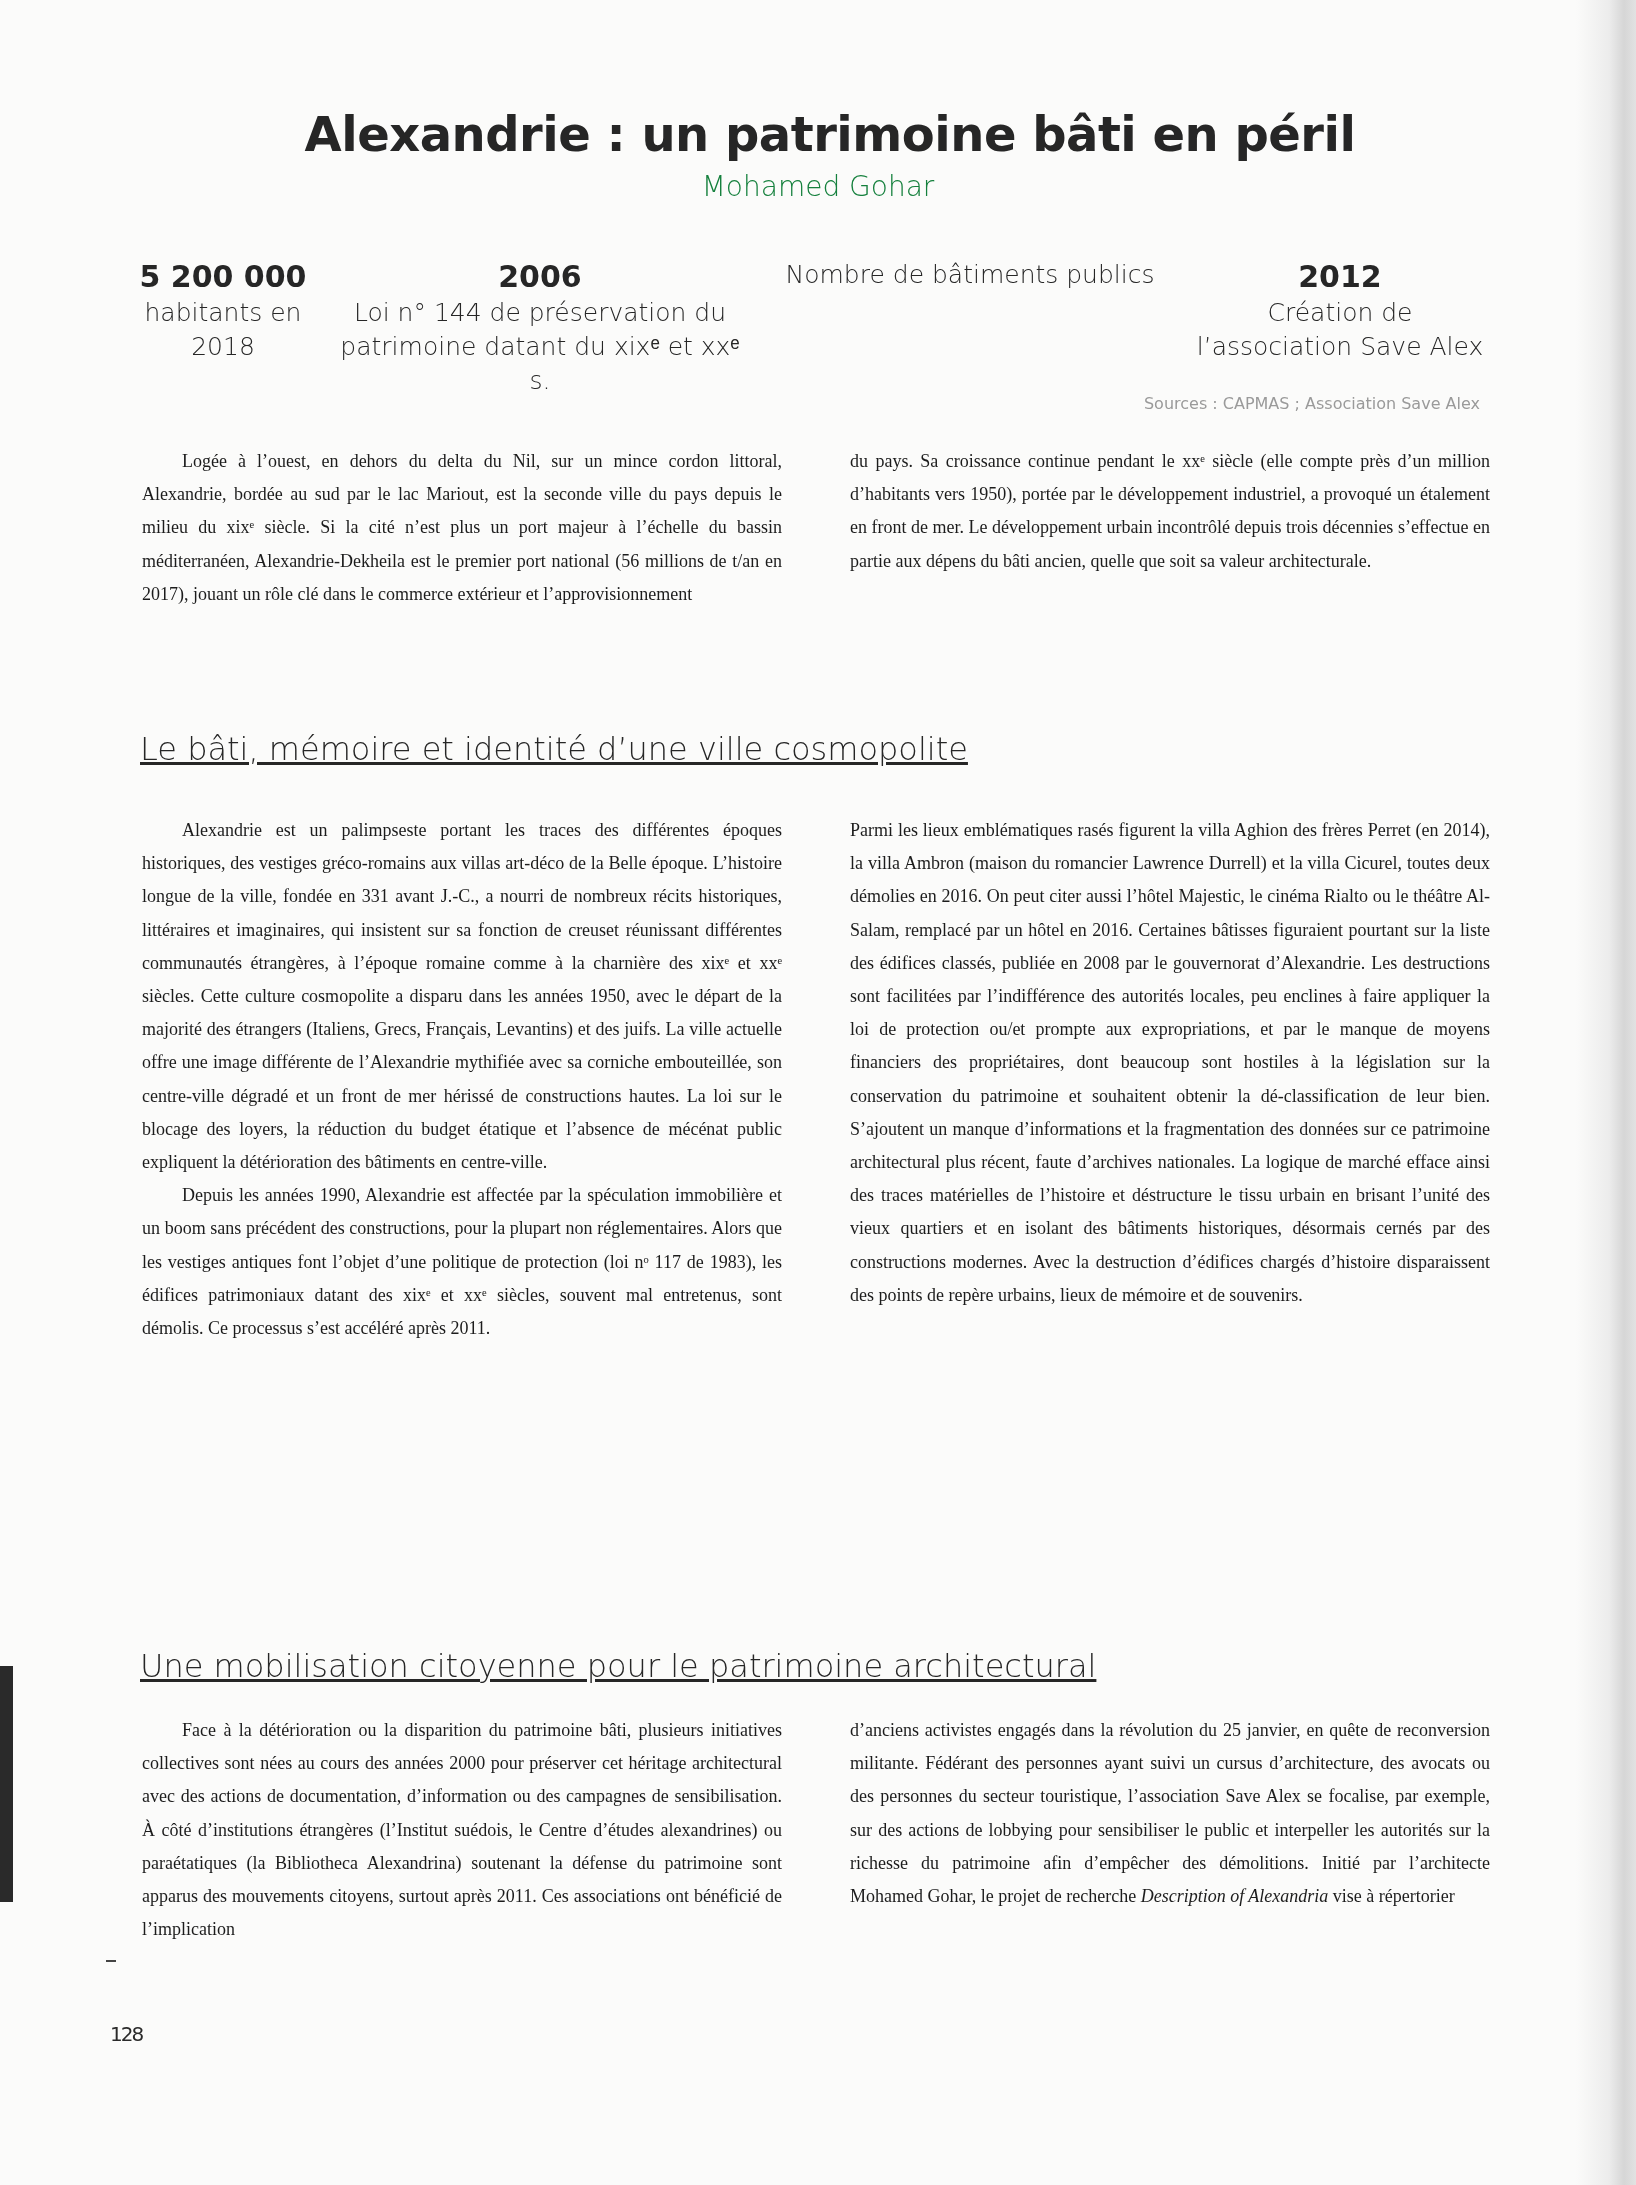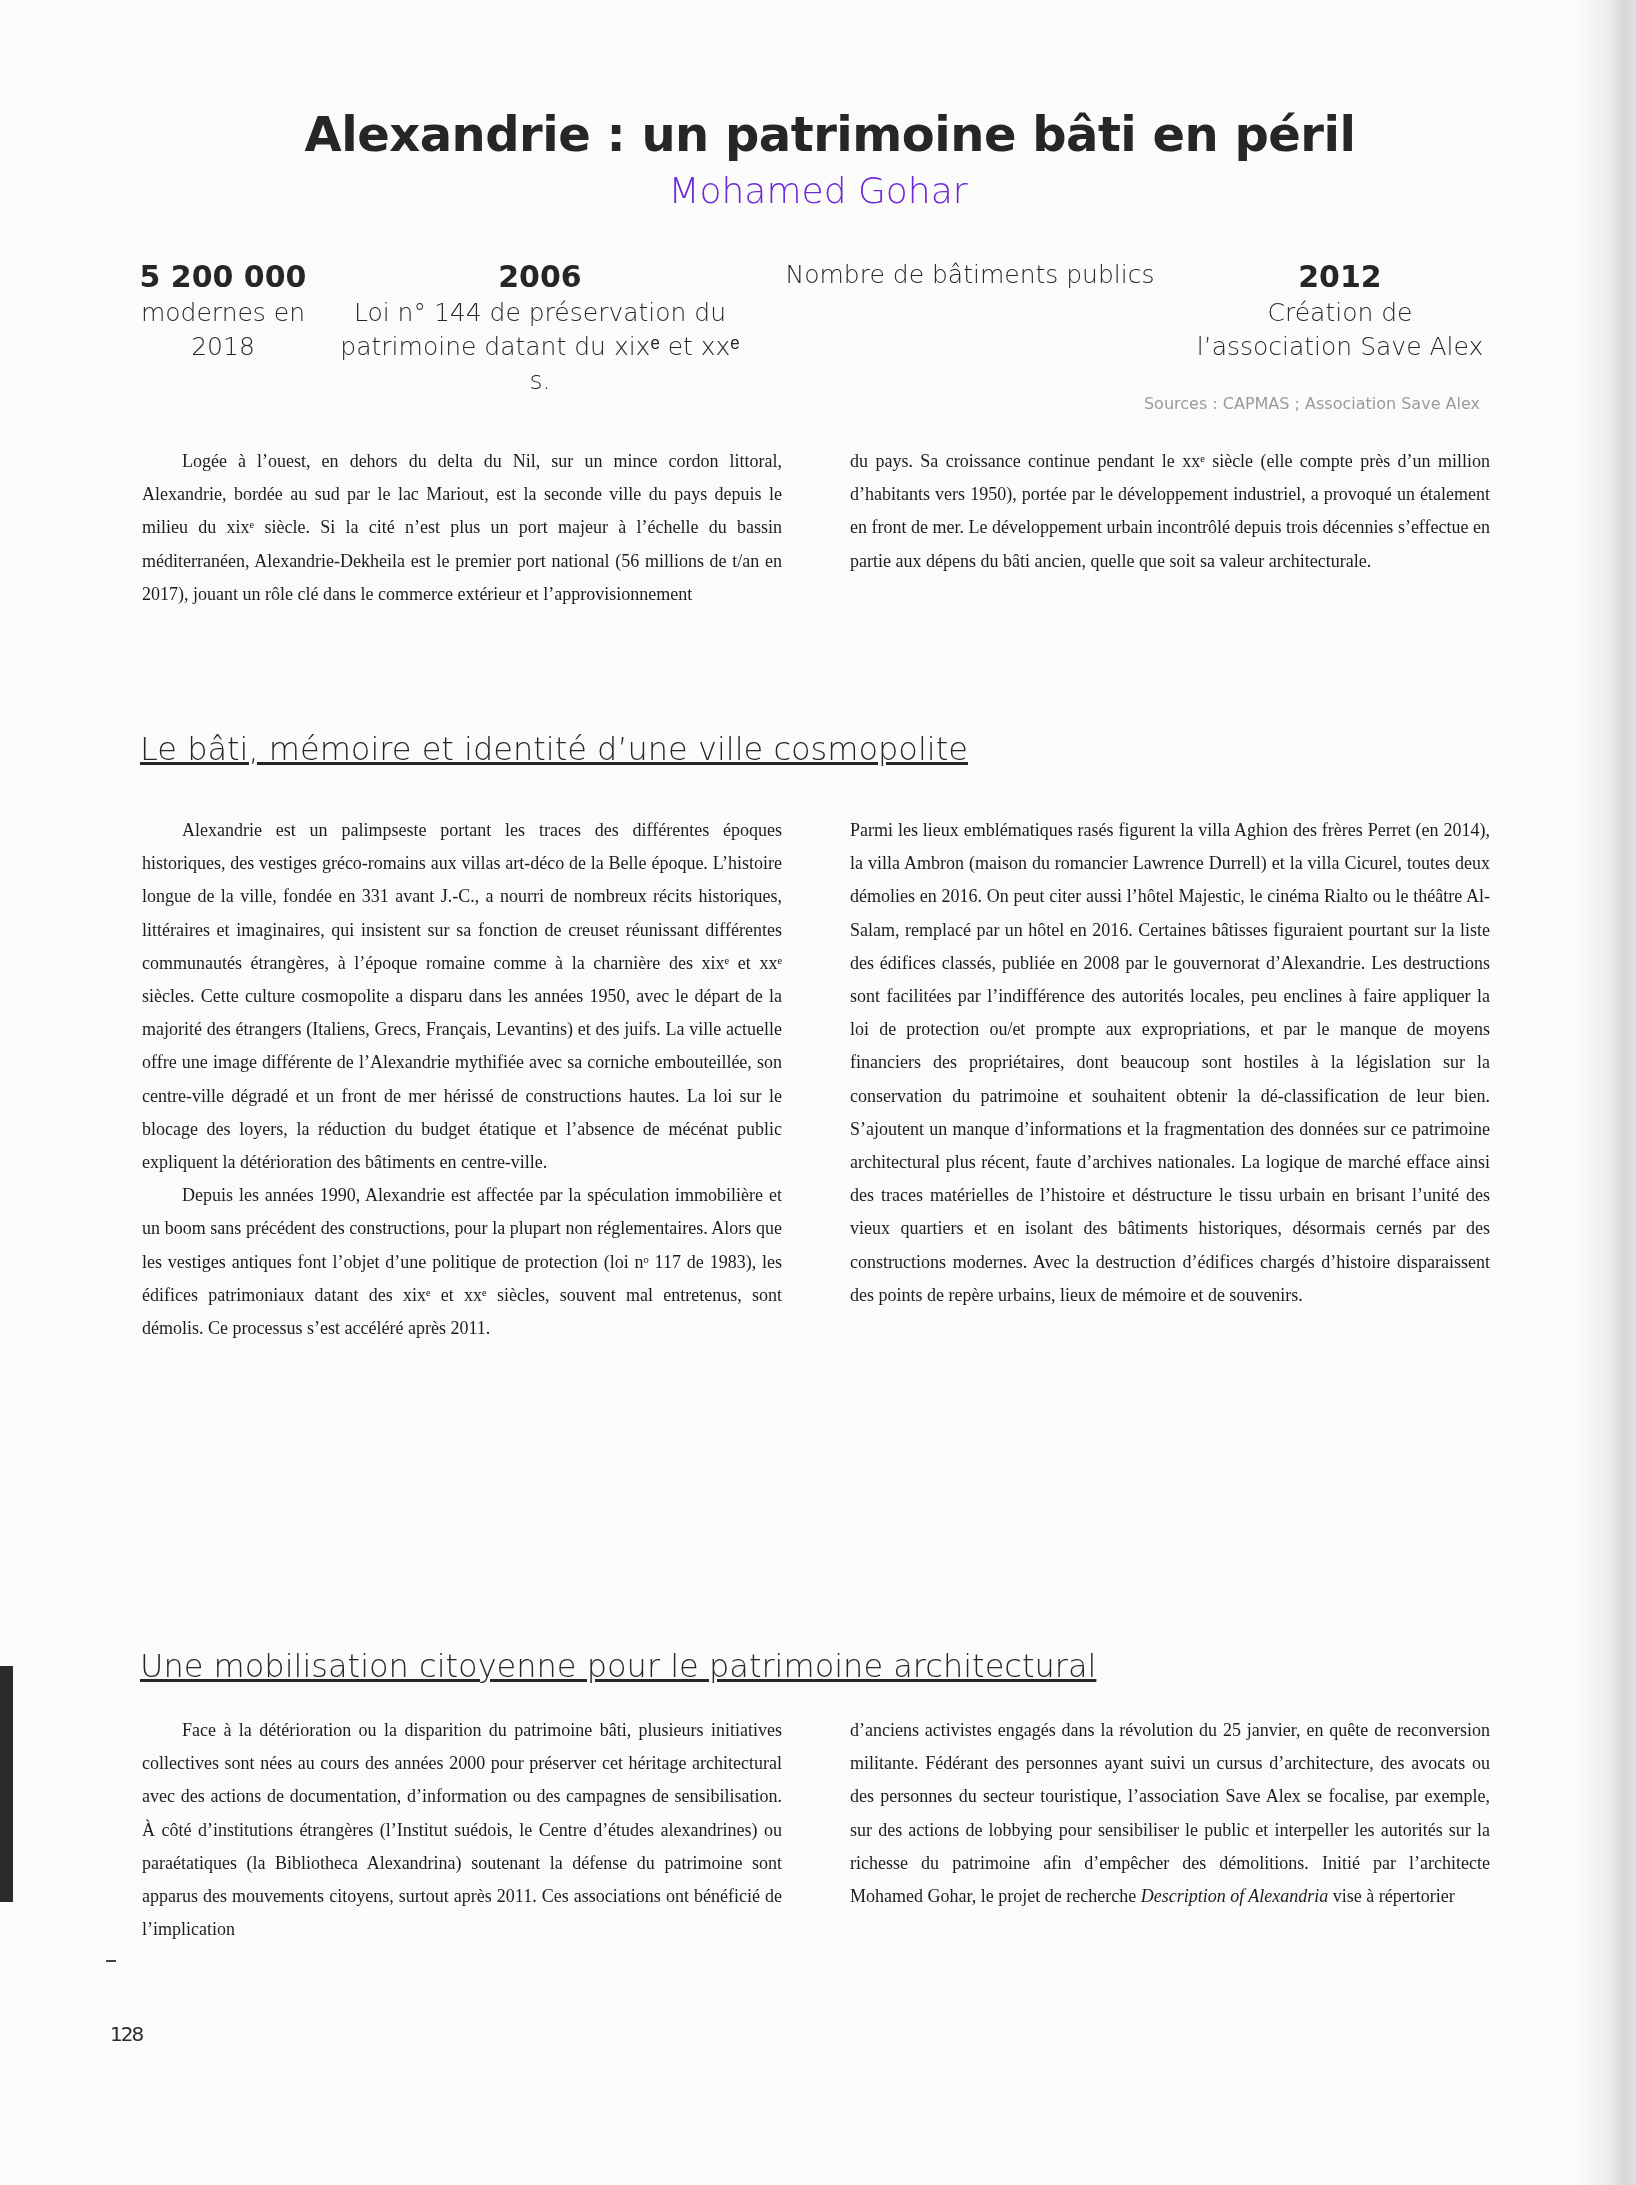--- a/index.html
+++ b/index.html
@@ -16,21 +16,21 @@
     .left-bar {
       position: absolute; left: 0; top: 1666px; width: 13px; height: 236px; background: #2a2a2a;
     }
     .title {
       position: absolute; left: 0; width: 1636px; top: 106px;
       text-align: center; font-family: "DejaVu Sans", sans-serif; font-weight: bold;
       font-size: 48px; letter-spacing: -0.5px; color: #262626;
     }
     .author {
       position: absolute; left: 0; width: 1636px; top: 170px;
-      text-align: center; font-family: "DejaVu Sans", sans-serif; font-size: 36px; color: #6d28d9;
+      text-align: center; font-family: "DejaVu Sans", sans-serif; font-size: 28px; color: #15803d;
       font-weight: 300;
     }
     .stat {
       position: absolute; top: 258px; text-align: center;
       font-family: "DejaVu Sans", sans-serif; color: #262626;
     }
     .stat .num { font-weight: bold; font-size: 30px; line-height: 38px; }
     .stat .desc { font-size: 25px; line-height: 34px; font-weight: 300; }
     .sources {
       position: absolute; right: 156px; top: 394px;
@@ -56,21 +56,21 @@
 <body>
 
 <div class="page-shadow"></div>
 <div class="left-bar"></div>
 
 <h1 class="title" style="margin:0;padding-left:12px;">Alexandrie : un patrimoine bâti en péril</h1>
 <div class="author">Mohamed Gohar</div>
 
 <div class="stat" style="left:118px; width:210px;">
   <div class="num">5 200 000</div>
-  <div class="desc">modernes en</div>
+  <div class="desc">habitants en</div>
   <div class="desc">2018</div>
 </div>
 <div class="stat" style="left:330px; width:420px;">
   <div class="num">2006</div>
   <div class="desc">Loi n° 144 de préservation du</div>
   <div class="desc">patrimoine datant du xixᵉ et xxᵉ s.</div>
 </div>
 <div class="stat" style="left:760px; width:420px;">
   <div class="desc">Nombre de bâtiments publics</div>
 </div>

